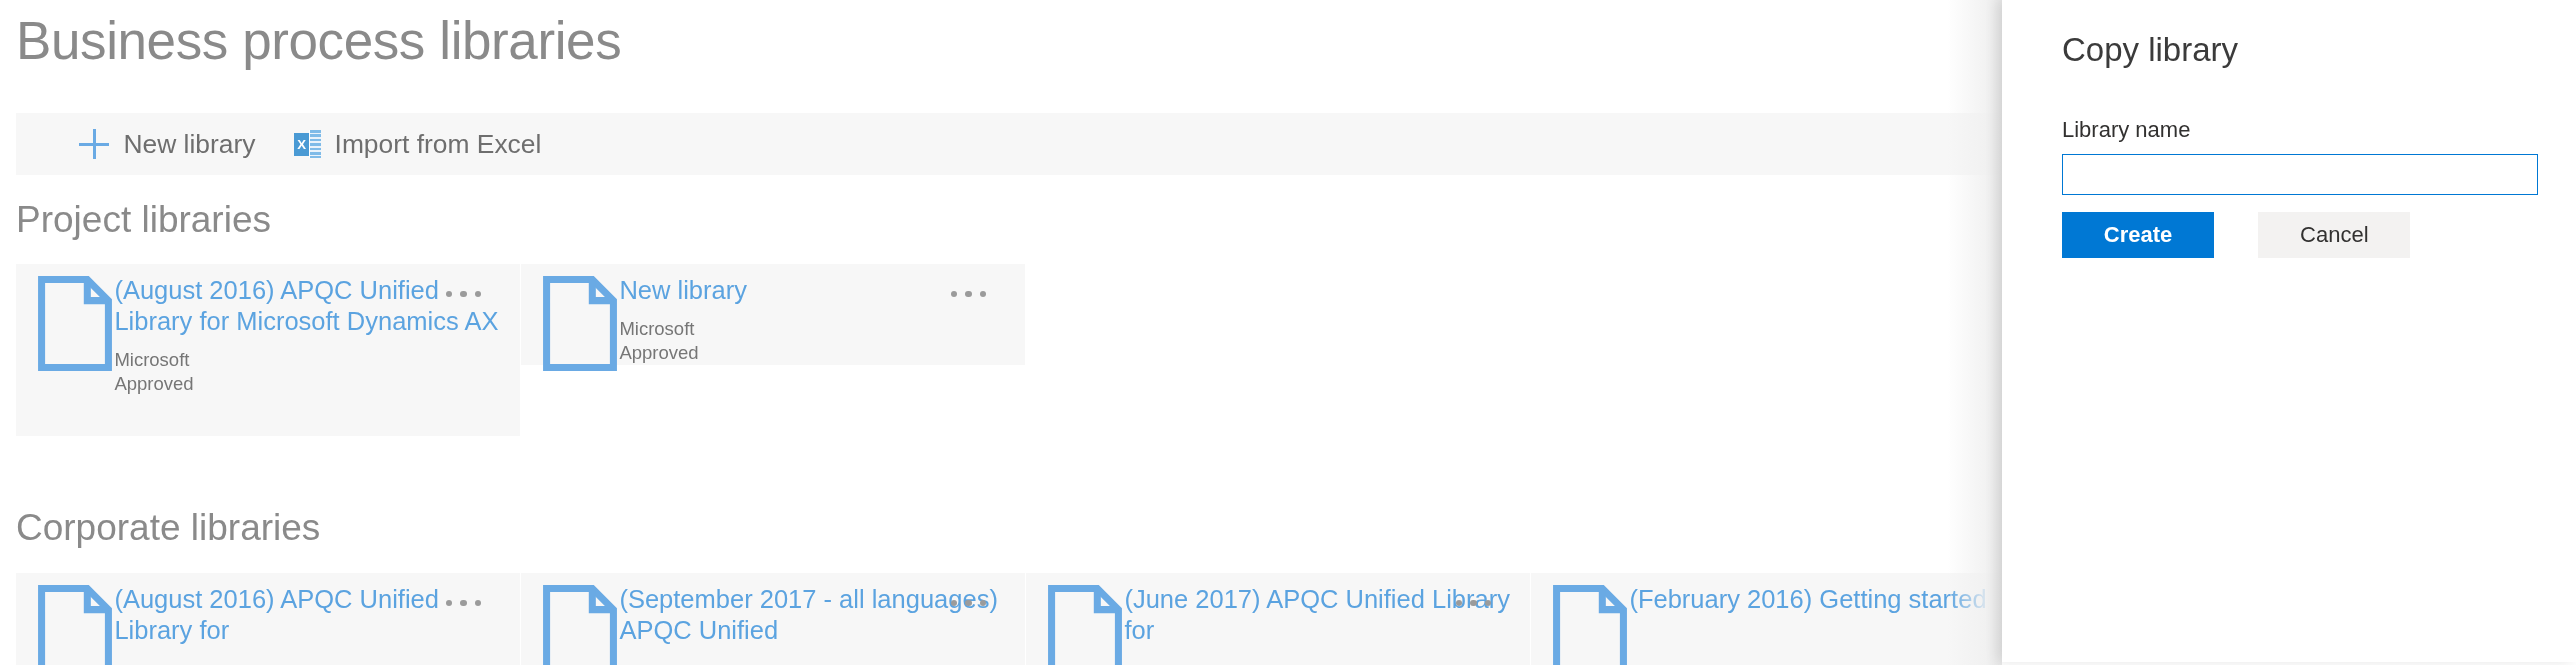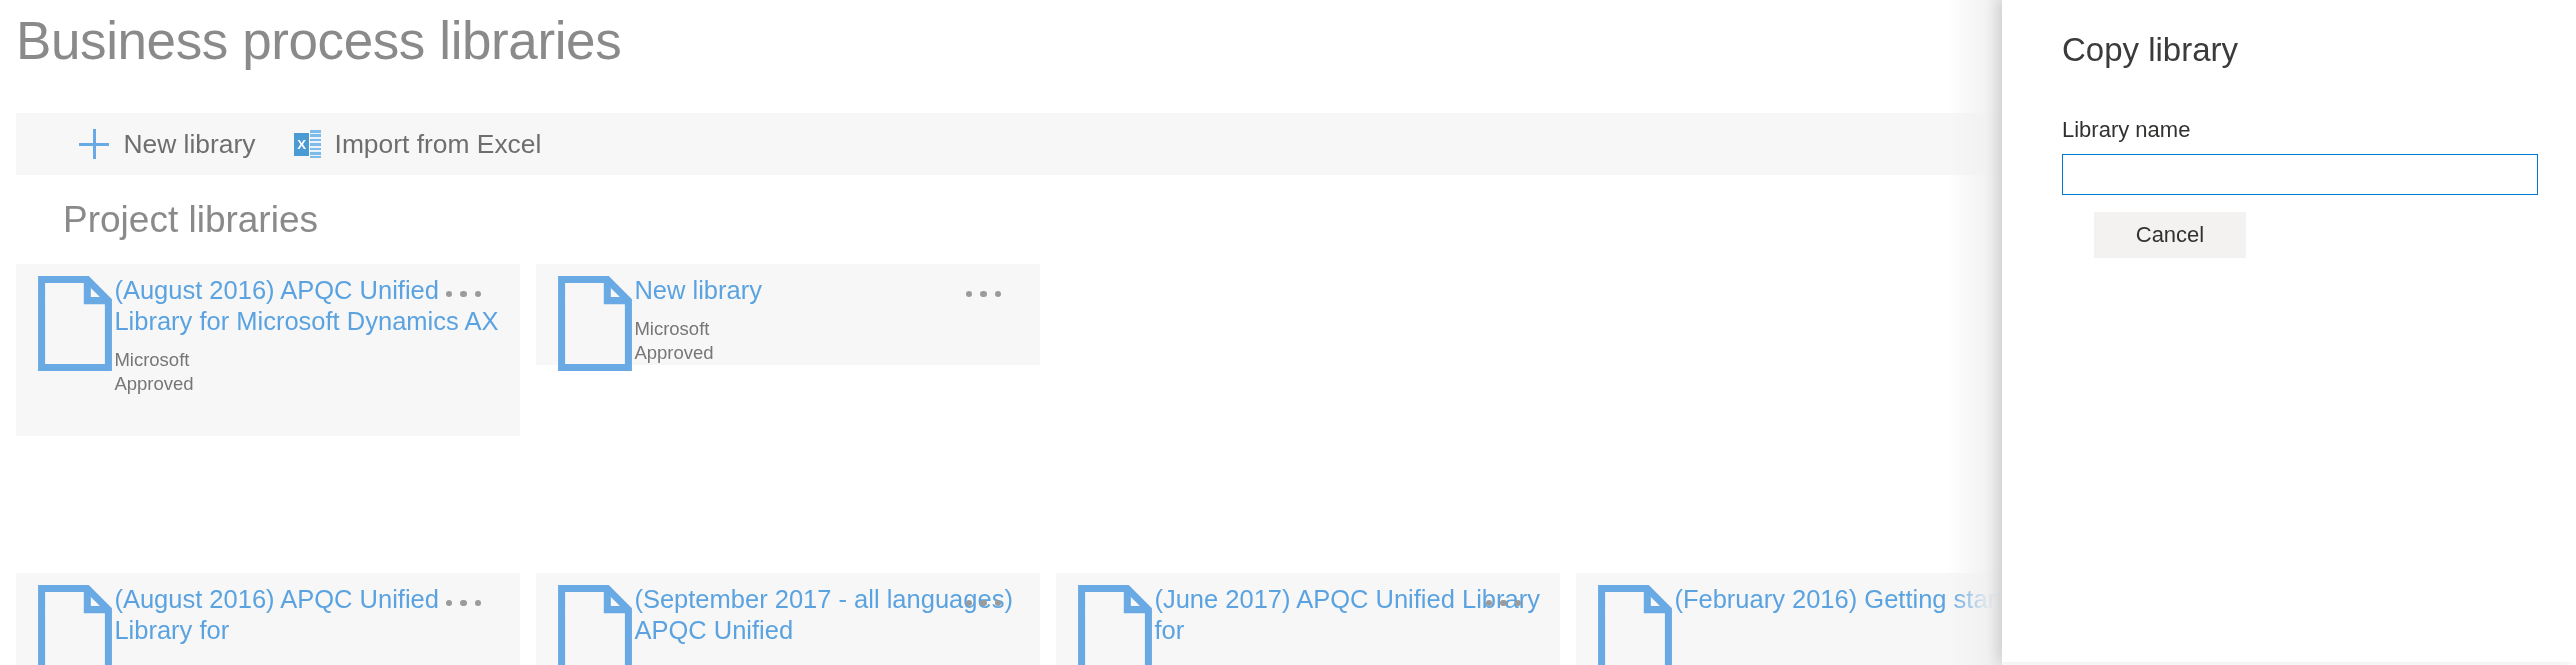--- a/index.html
+++ b/index.html
@@ -126,29 +126,29 @@
   
   .section-heading {
     position: absolute;
     left: 16px;
     font-size: 37px;
     font-weight: 300;
     color: #8a8a8a;
     white-space: nowrap;
     line-height: 1;
   }
-  #h-project   { top: 201px; margin-left: 47px; }
+  #h-project   { top: 201px; }
   #h-corporate { top: 509px; }
 
   
   .card-row {
     position: absolute;
     left: 16px;
     display: flex;
-    gap: 16px;
+    gap: 1px;
   }
   #row-project   { top: 264px; }
   #row-corporate { top: 573px; }
 
   .card {
     position: relative;
     width: 504px;
     height: 172px;
     background: #f7f7f7;
     display: flex;
@@ -363,20 +363,21 @@
         </div>
         <div class="card-ellipsis">
           <i></i>
           <i></i>
           <i></i>
         </div>
       </div>
 
     </div>
 
+    <div class="section-heading" id="h-corporate">Corporate libraries</div>
 
     <div class="card-row" id="row-corporate">
 
       <div class="card">
         <div class="card-icon">
           <svg class="doc-glyph" width="74" height="95" viewBox="0 0 42 54">
             <path d="M2 2 H28 L40 14 V52 H2 Z" fill="none" stroke="#6aaae4" stroke-width="4" stroke-linejoin="miter"></path>
             <path d="M28 2 V14 H40" fill="none" stroke="#6aaae4" stroke-width="4" stroke-linejoin="miter"></path>
           </svg>
         </div>
@@ -445,19 +446,20 @@
 
   <div id="panel">
 
     <div class="panel-title">Copy library</div>
 
     <div class="field-label">Library name</div>
 
     <input class="text-input" type="text" autofocus="" placeholder="" style="">
 
     <div class="btn-row">
+      <button class="btn btn-primary">Create</button>
       <button class="btn btn-secondary">Cancel</button>
     </div>
 
   </div>
 
 </div>
 
 
 </body></html>

